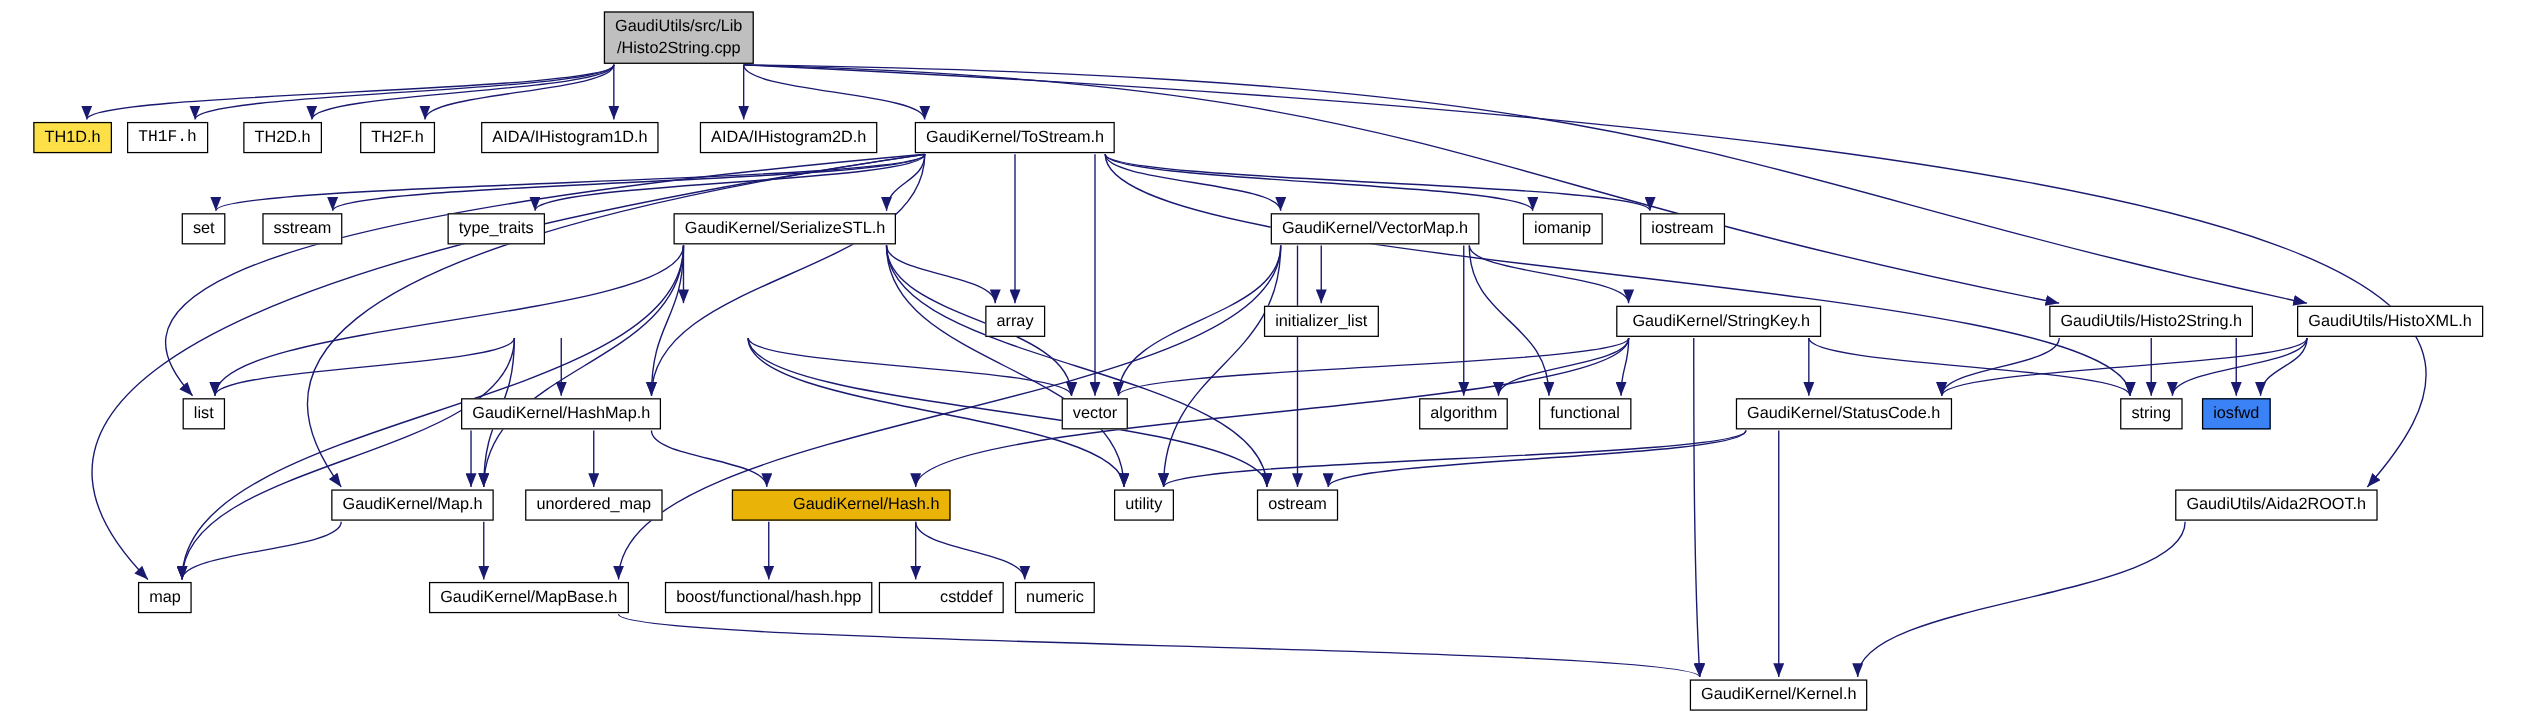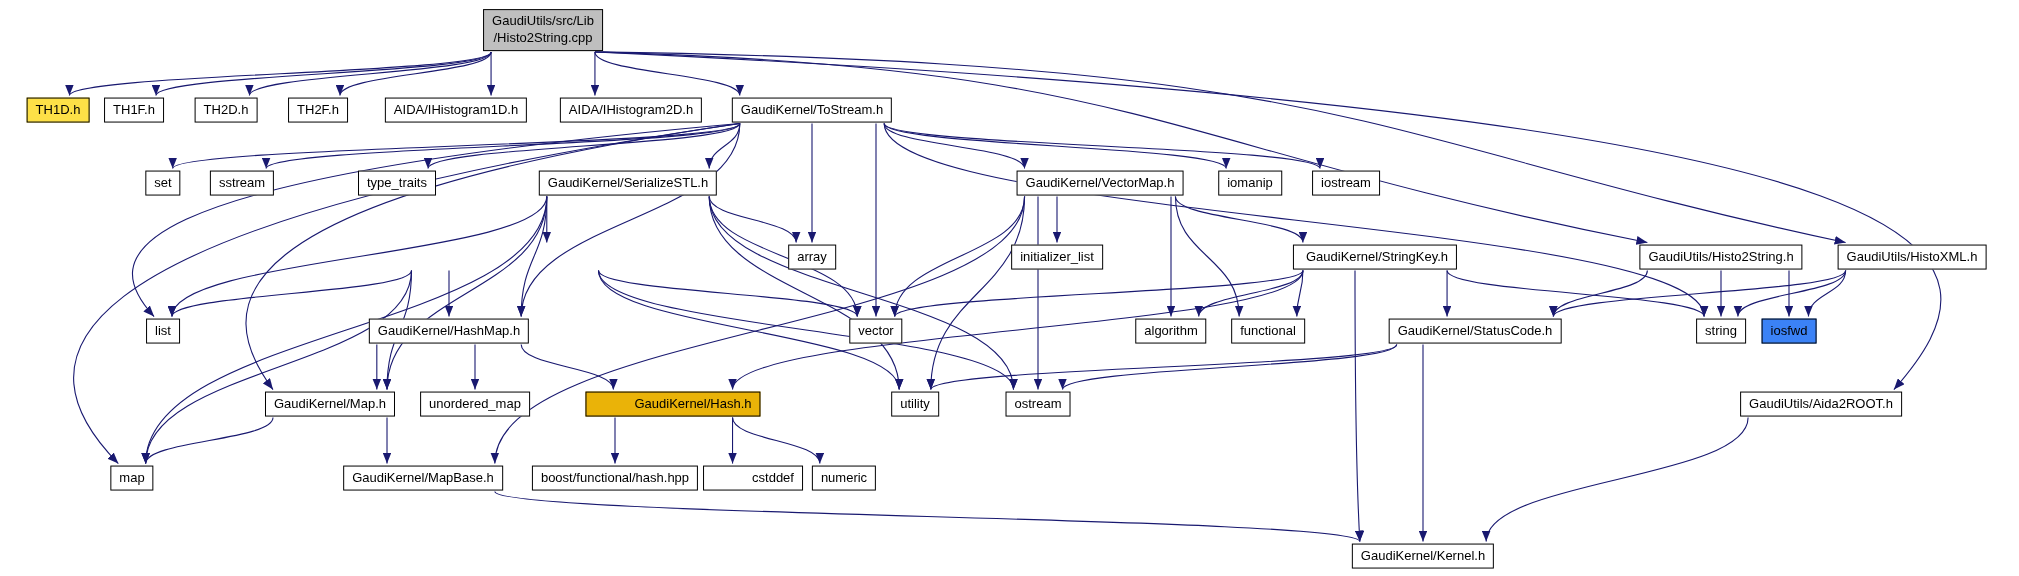--- a/index.html
+++ b/index.html
@@ -115,21 +115,21 @@
       <path d="M 387.0078125 417.4453125 C 387.0078125 440.5, 387.0078125 440.5, 387.0078125 463.5546875" fill="none" stroke="#191970" stroke-width="1.1" marker-end="url(#arrowhead)"></path>
       <path d="M 615 417.4453125 C 615 440.5, 615 440.5, 615 463.5546875" fill="none" stroke="#191970" stroke-width="1.1" marker-end="url(#arrowhead)"></path>
       <path d="M 732.5390625 417.4453125 C 732.5390625 440.5, 732.5390625 440.5, 732.5390625 463.5546875" fill="none" stroke="#191970" stroke-width="1.1" marker-end="url(#arrowhead)"></path>
       <path d="M 732.5390625 417.4453125 C 732.5390625 440.5, 819.875 440.5, 819.875 463.5546875" fill="none" stroke="#191970" stroke-width="1.1" marker-end="url(#arrowhead)"></path>
       <path d="M 494.828125 491.4453125 C 494.828125 516.5, 1359.84375 516.5, 1359.84375 541.5546875" fill="none" stroke="#191970" stroke-width="1.1" marker-end="url(#arrowhead)"></path>
       <path d="M 1748.109375 417.4453125 C 1748.109375 479.5, 1486.15625 479.5, 1486.15625 541.5546875" fill="none" stroke="#191970" stroke-width="1.1" marker-end="url(#arrowhead)"></path>
     </svg>
 <div class="node root" style="left: 543px; top: 30px; background: rgb(191, 191, 191); border-color: rgb(0, 0, 0);">GaudiUtils/src/Lib
 /Histo2String.cpp</div>
     <div class="node" style="left: 46px; top: 110px; background: #fde047; border-color: rgb(0, 0, 0); margin-left: 12px;">TH1D.h</div>
-    <div class="node" style="left: 134px; top: 110px; background: rgb(255, 255, 255); border-color: rgb(0, 0, 0);">TH1F.h</div>
+    <div class="node" style="left: 134px; top: 110px; background: rgb(255, 255, 255); border-color: rgb(0, 0, 0); font-family: Liberation Mono, monospace;">TH1F.h</div>
     <div class="node" style="left: 226px; top: 110px; background: rgb(255, 255, 255); border-color: rgb(0, 0, 0);">TH2D.h</div>
     <div class="node" style="left: 318px; top: 110px; background: rgb(255, 255, 255); border-color: rgb(0, 0, 0);">TH2F.h</div>
     <div class="node" style="left: 456px; top: 110px; background: rgb(255, 255, 255); border-color: rgb(0, 0, 0);">AIDA/IHistogram1D.h</div>
     <div class="node" style="left: 631px; top: 110px; background: rgb(255, 255, 255); border-color: rgb(0, 0, 0);">AIDA/IHistogram2D.h</div>
     <div class="node" style="left: 812px; top: 110px; background: rgb(255, 255, 255); border-color: rgb(0, 0, 0);">GaudiKernel/ToStream.h</div>
     <div class="node" style="left: 163px; top: 183px; background: rgb(255, 255, 255); border-color: rgb(0, 0, 0);">set</div>
     <div class="node" style="left: 242px; top: 183px; background: rgb(255, 255, 255); border-color: rgb(0, 0, 0);">sstream</div>
     <div class="node" style="left: 397px; top: 183px; background: rgb(255, 255, 255); border-color: rgb(0, 0, 0);">type_traits</div>
     <div class="node" style="left: 628px; top: 183px; background: rgb(255, 255, 255); border-color: rgb(0, 0, 0);">GaudiKernel/SerializeSTL.h</div>
     <div class="node" style="left: 1100px; top: 183px; background: rgb(255, 255, 255); border-color: rgb(0, 0, 0);">GaudiKernel/VectorMap.h</div>

